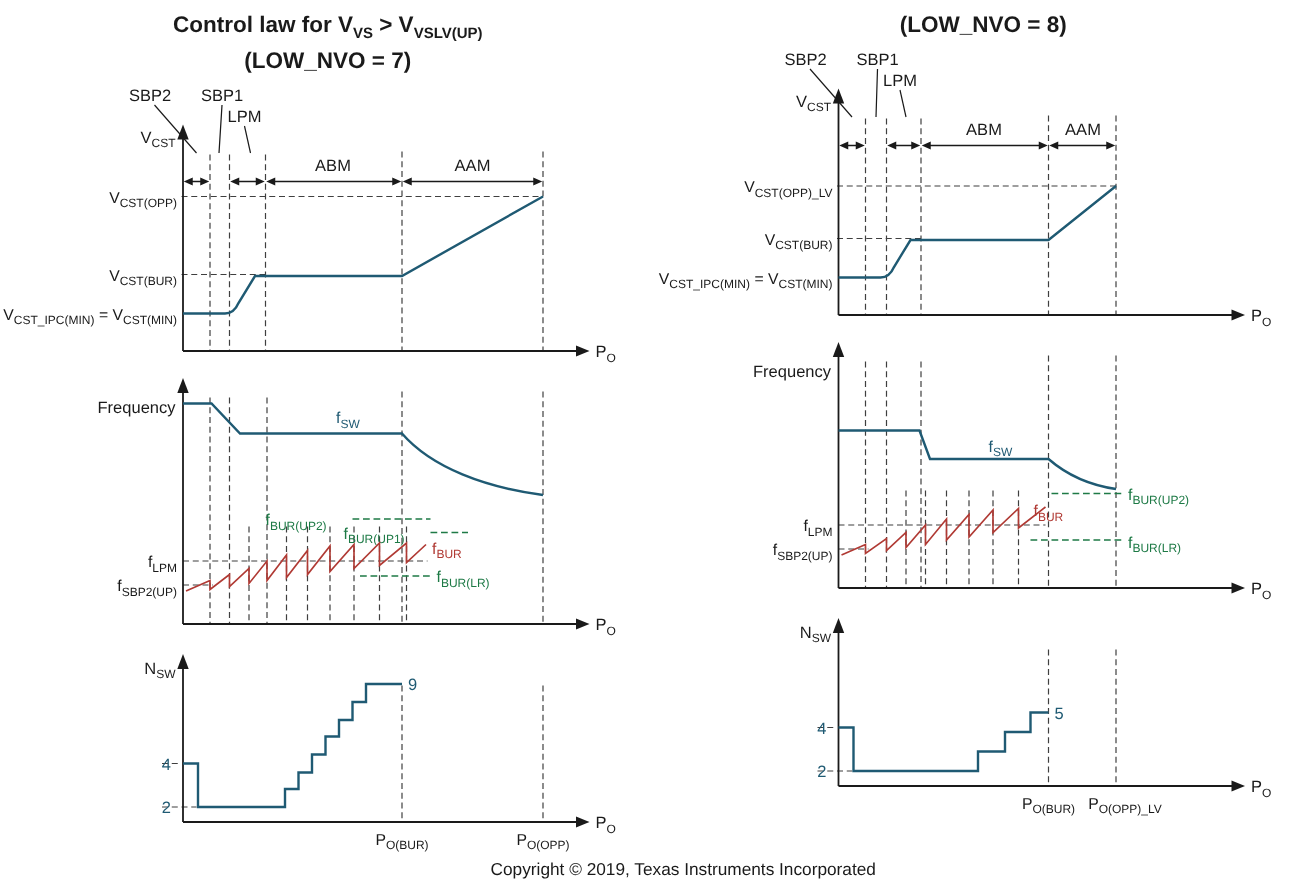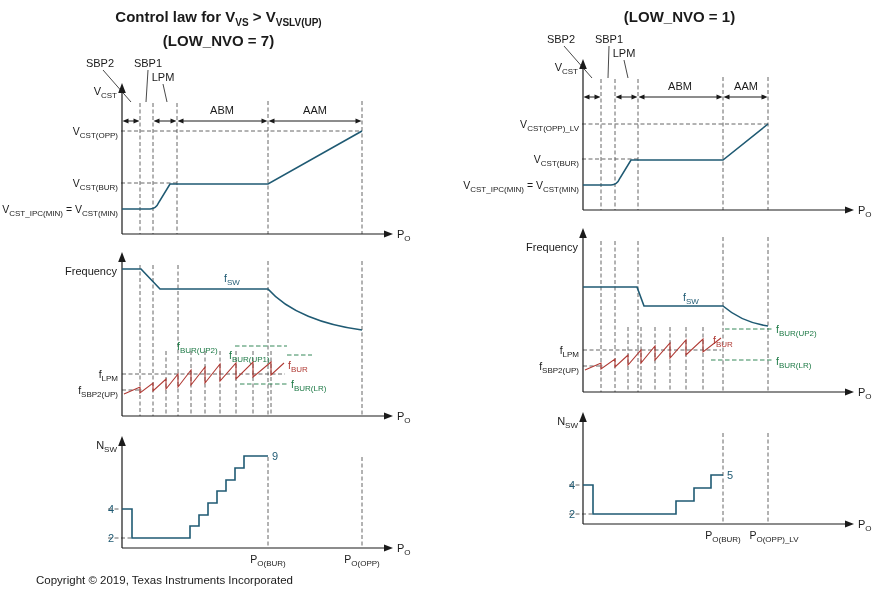--- a/index.html
+++ b/index.html
@@ -1,37 +1,37 @@
 <!DOCTYPE html>
 <html style="--curve: #1F5A73; --red: #B03A34; --green: #1E7A46;"><head>
 <meta charset="utf-8">
 <style>
   html,body{margin:0;padding:0;background:#ffffff;}
   body{width:875px;font-family:"Liberation Sans",sans-serif;color:#1a1a1a;}
-  .fig{display:flex;width:875px;gap:24px;}
+  .fig{display:flex;width:875px;}
   .col{width:437px;}
   .title{text-align:center;font-weight:bold;font-size:15px;line-height:1.5;margin:6px 0 0 0;}
   .title sub{font-size:10px;}
   svg{display:block;}
   svg text{font-family:"Liberation Sans",sans-serif;font-size:11px;fill:#1a1a1a;}
   svg text.lvl{font-size:10.5px;}
   .sub{font-size:8px;}
   .axis{stroke:#1a1a1a;stroke-width:1.2;fill:none;}
   .ah{fill:#1a1a1a;stroke:none;}
   .dash{stroke:#3f3f3f;stroke-width:0.8;stroke-dasharray:4 2.5;fill:none;}
   .gdash{stroke:var(--green);stroke-width:0.9;stroke-dasharray:4.5 2.5;fill:none;}
   .curve{stroke:var(--curve);stroke-width:1.6;fill:none;}
   .saw{stroke:var(--red);stroke-width:1.1;fill:none;}
   .ldr{stroke:#1a1a1a;stroke-width:0.8;}
   .arr{stroke:#1a1a1a;stroke-width:1;}
   .tcurve{fill:var(--curve);}
   .tred{fill:var(--red);}
   .tgreen{fill:var(--green);}
   .tcurve tspan,.tred tspan,.tgreen tspan{fill:inherit;}
-  .copyright{font-size:11.5px;margin-top:1px;padding-left:36px;}
+  .copyright{text-align:center;font-size:11.5px;margin-top:1px;padding-left:36px;}
 </style>
 </head>
 <body>
 
 <div class="fig">
 
   <div class="col">
     <div class="title">
       <div><span>Control law for V</span><sub>VS</sub><span> &gt; V</span><sub>VSLV(UP)</sub></div>
       <div>(LOW_NVO = 7)</div>
@@ -147,21 +147,21 @@
         <text class="tcurve" x="272" y="407">9</text>
         <path class="curve" d="M122,456 H132 V485 H190 V473 H199 V462 H208 V450 H217 V438 H226 V427 H235 V415 H244 V403 H268"></path>
         <text class="lvl" text-anchor="middle" x="268" y="510"><tspan>P</tspan><tspan class="sub" dy="3">O(BUR)</tspan></text>
         <text class="lvl" text-anchor="middle" x="362" y="510"><tspan>P</tspan><tspan class="sub" dy="3">O(OPP)</tspan></text>
       </g>
     </svg>
   </div>
 
   <div class="col">
     <div class="title">
-      <div>(LOW_NVO = 1)</div>
+      <div>(LOW_NVO = 8)</div>
     </div>
     <svg width="437" height="520" viewBox="0 0 437 520">
 
       <g>
         <g class="dash">
           <line x1="140" y1="50" x2="140" y2="181"></line>
           <line x1="154" y1="50" x2="154" y2="181"></line>
           <line x1="177" y1="50" x2="177" y2="181"></line>
           <line x1="262" y1="48" x2="262" y2="181"></line>
           <line x1="307" y1="48" x2="307" y2="181"></line>

